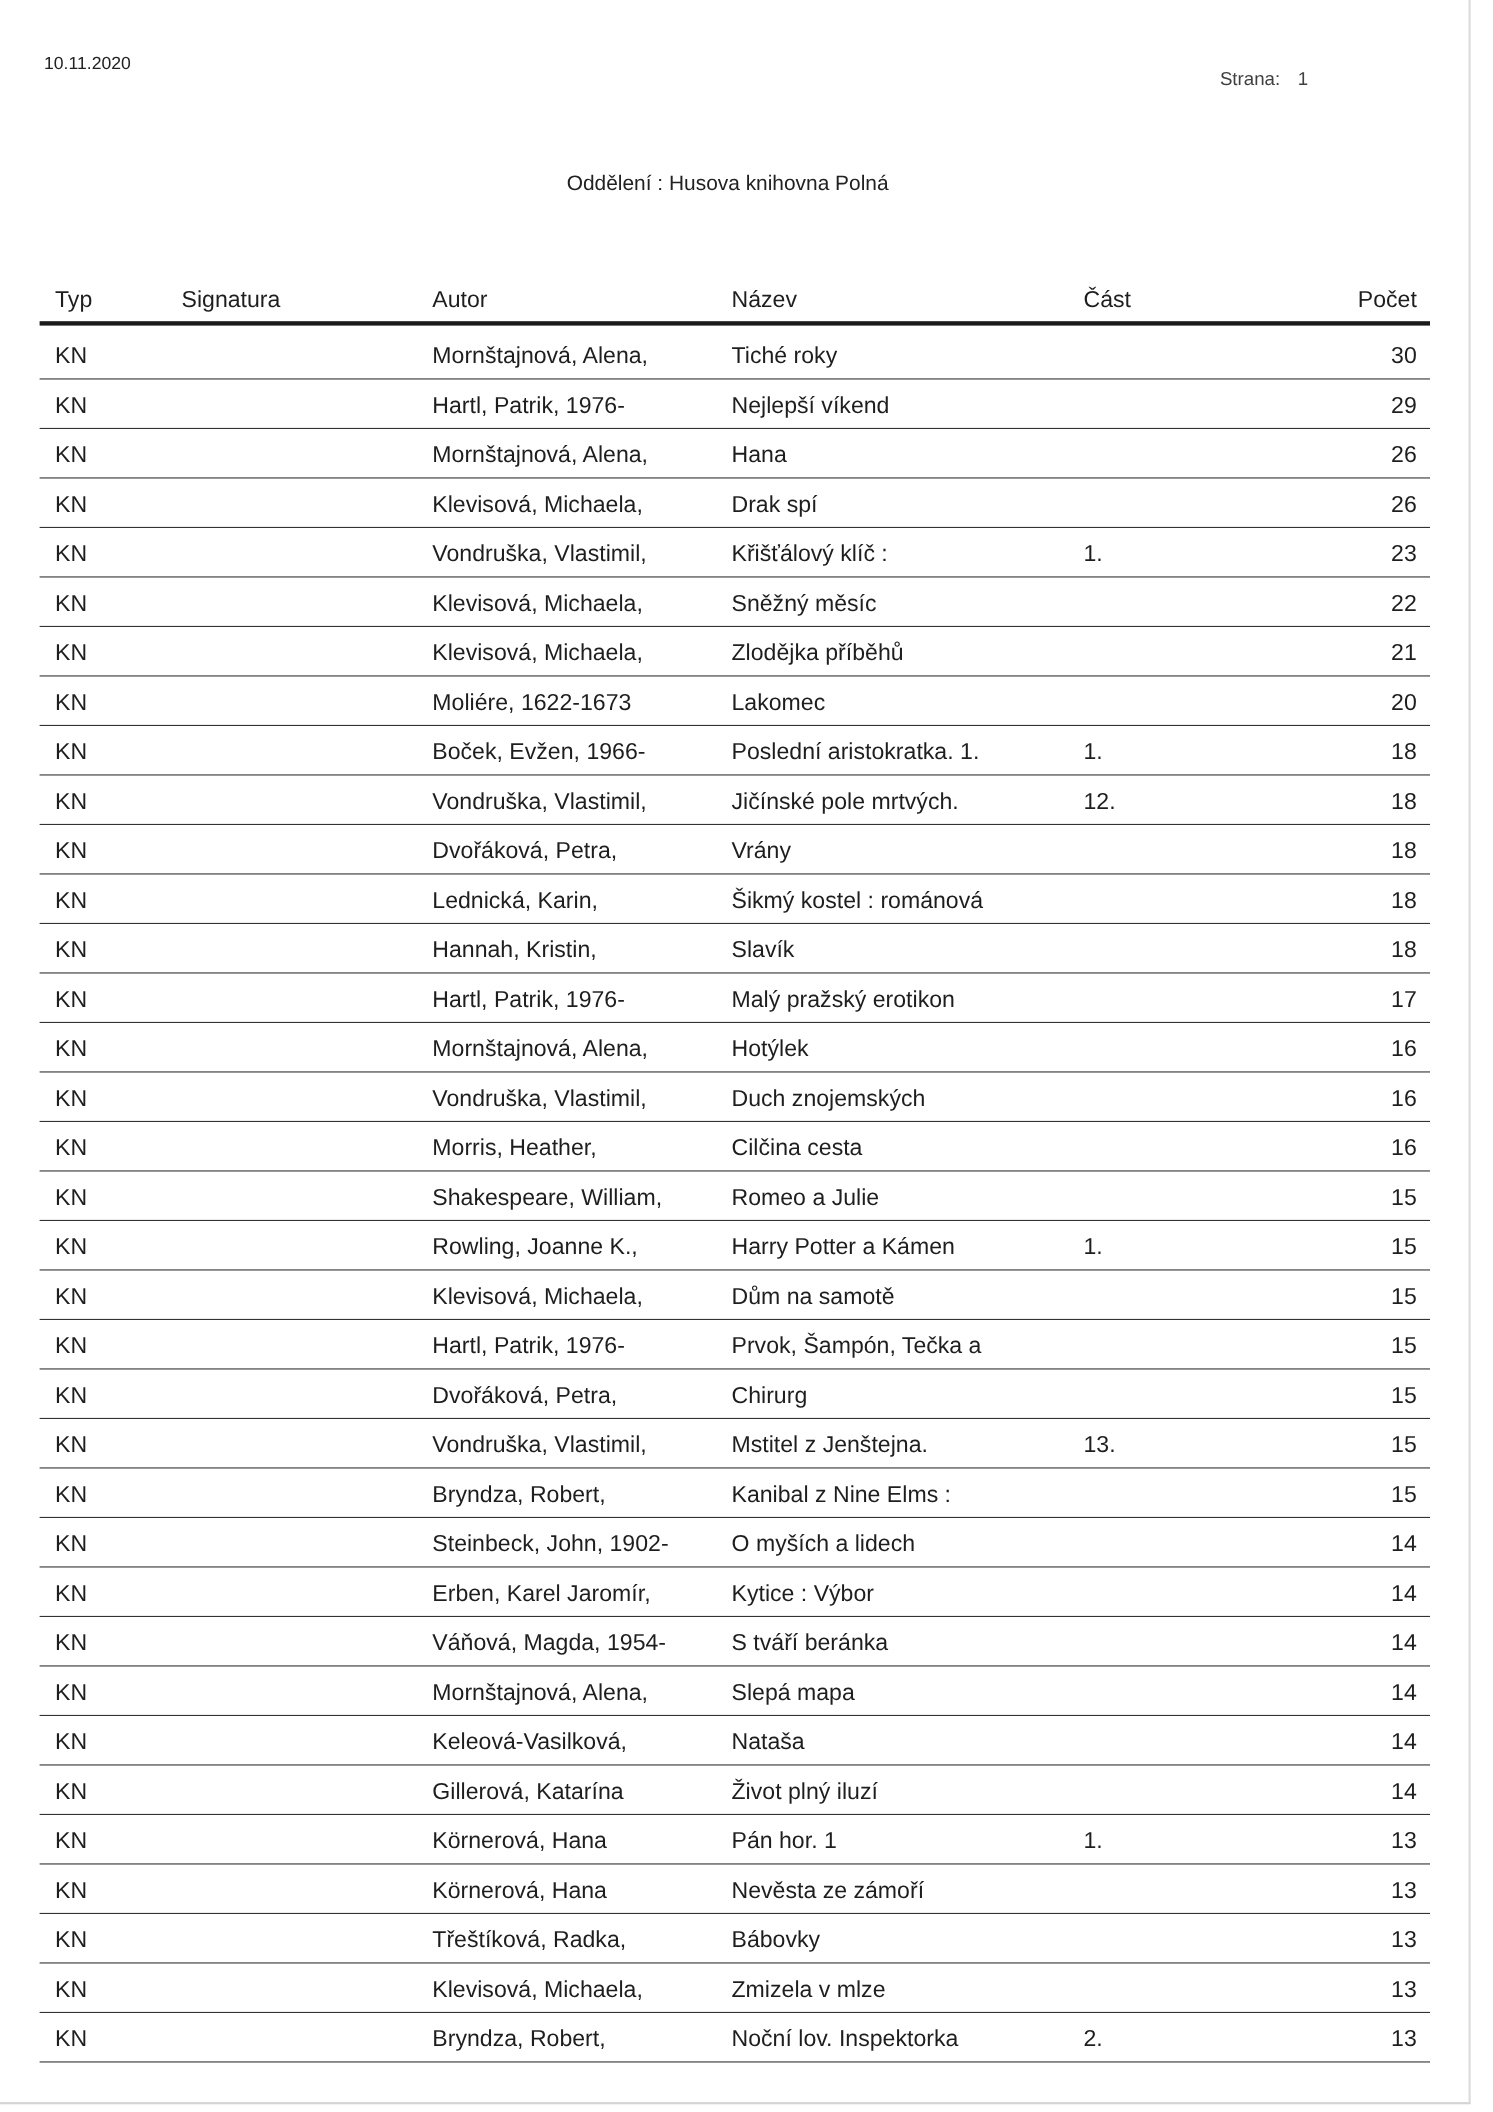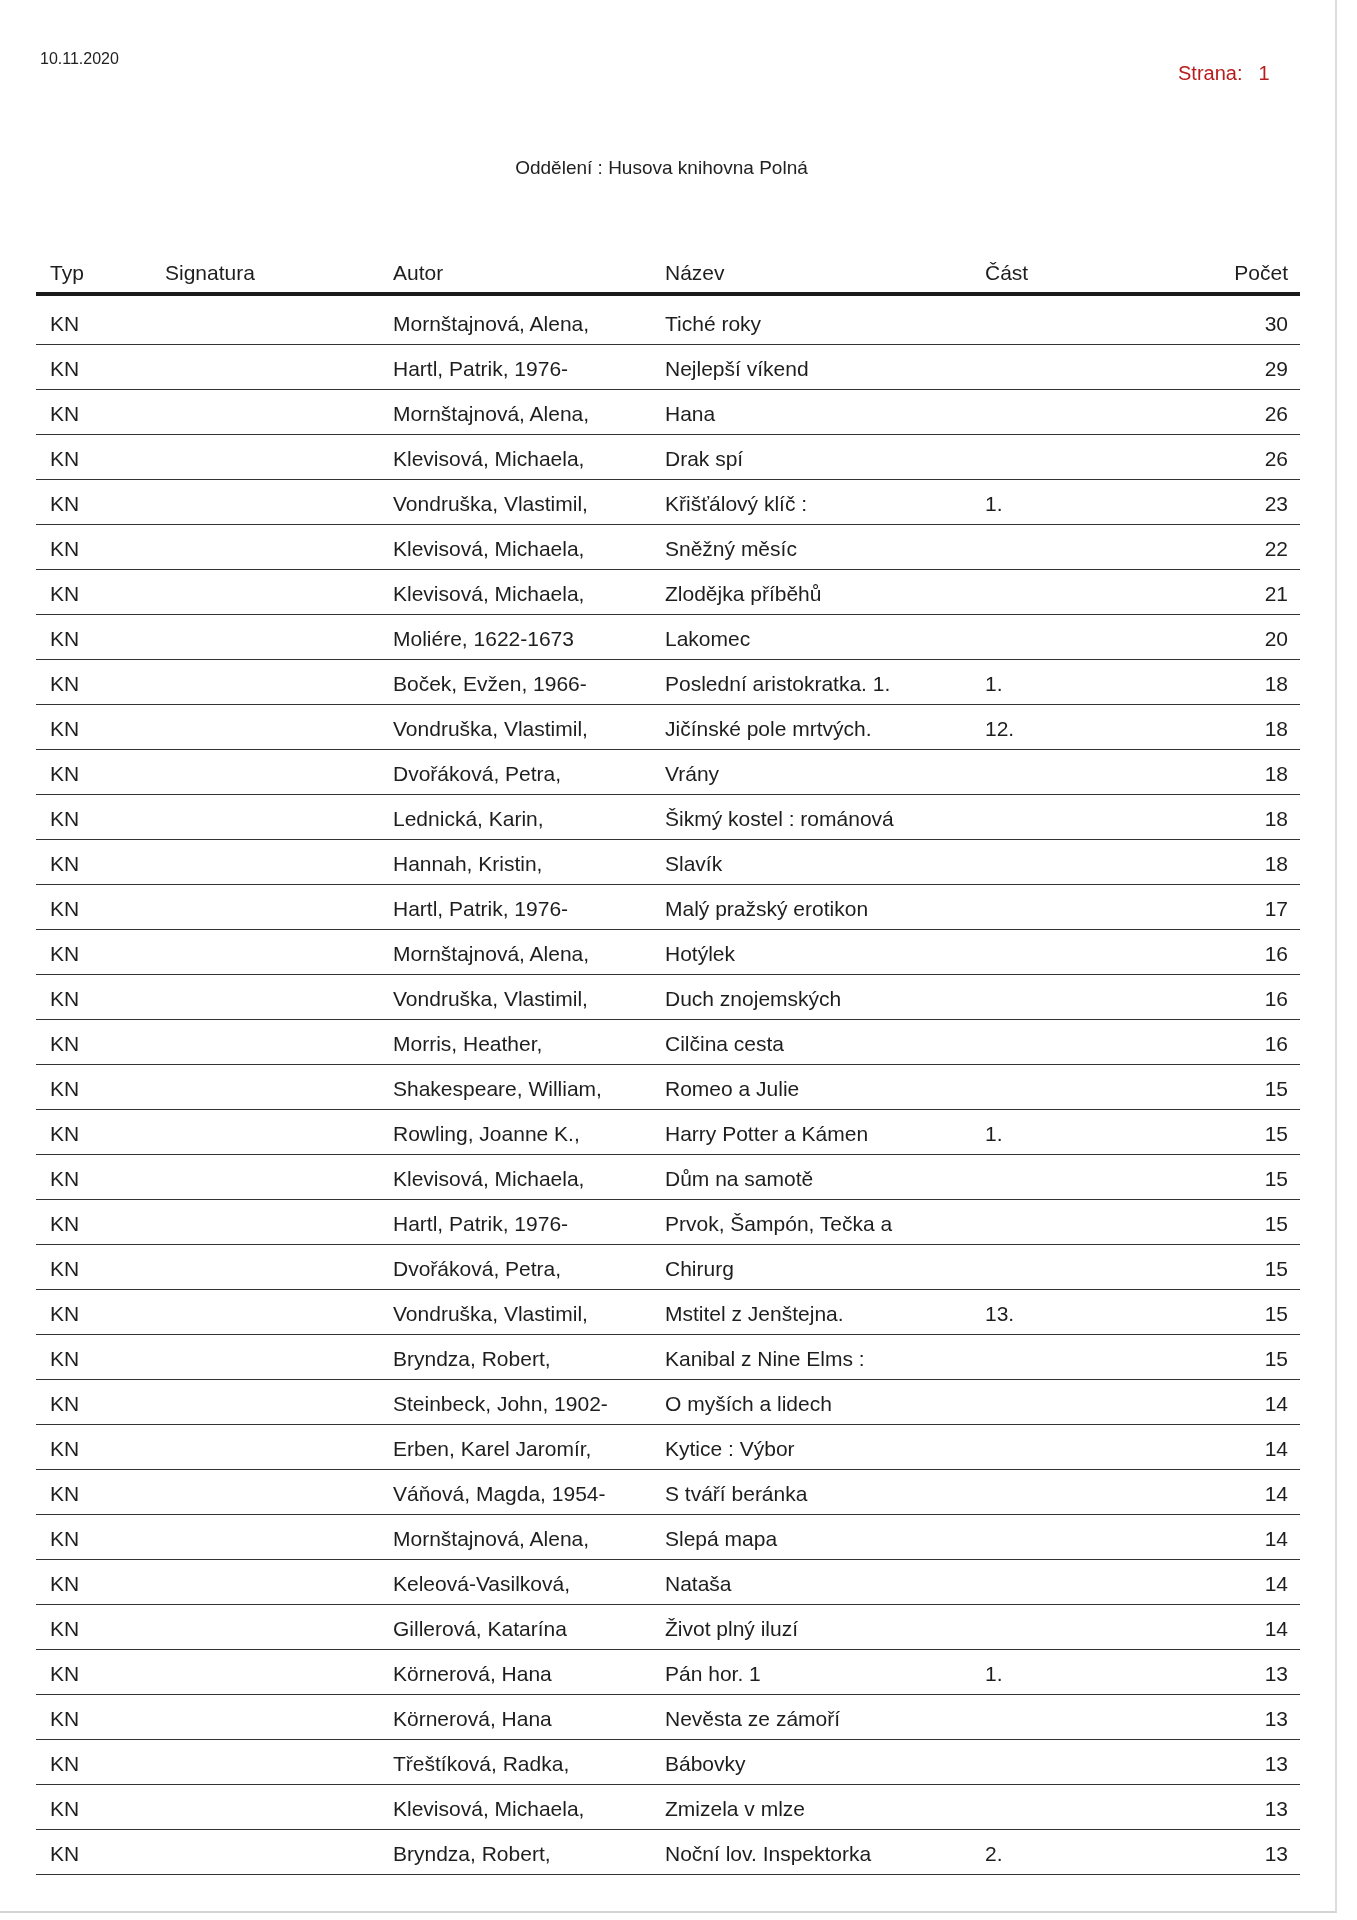--- a/index.html
+++ b/index.html
@@ -41,24 +41,24 @@
       font-size: 26px;
       color: #222;
     }
     .library-name span {
       text-decoration: underline;
       text-decoration-thickness: 2px;
       text-underline-offset: 4px;
     }
     .page-info {
       position: absolute;
-      left: 1178px;
+      left: 1109px;
       top: 62px;
-      font-size: 20px;
-      color: #b91c1c;
+      font-size: 17px;
+      color: #404040;
     }
     .page-info .page-num {
       margin-left: 16px;
     }
     .report-title {
       position: absolute;
       left: 0;
       width: 1323px;
       top: 114px;
       text-align: center;

